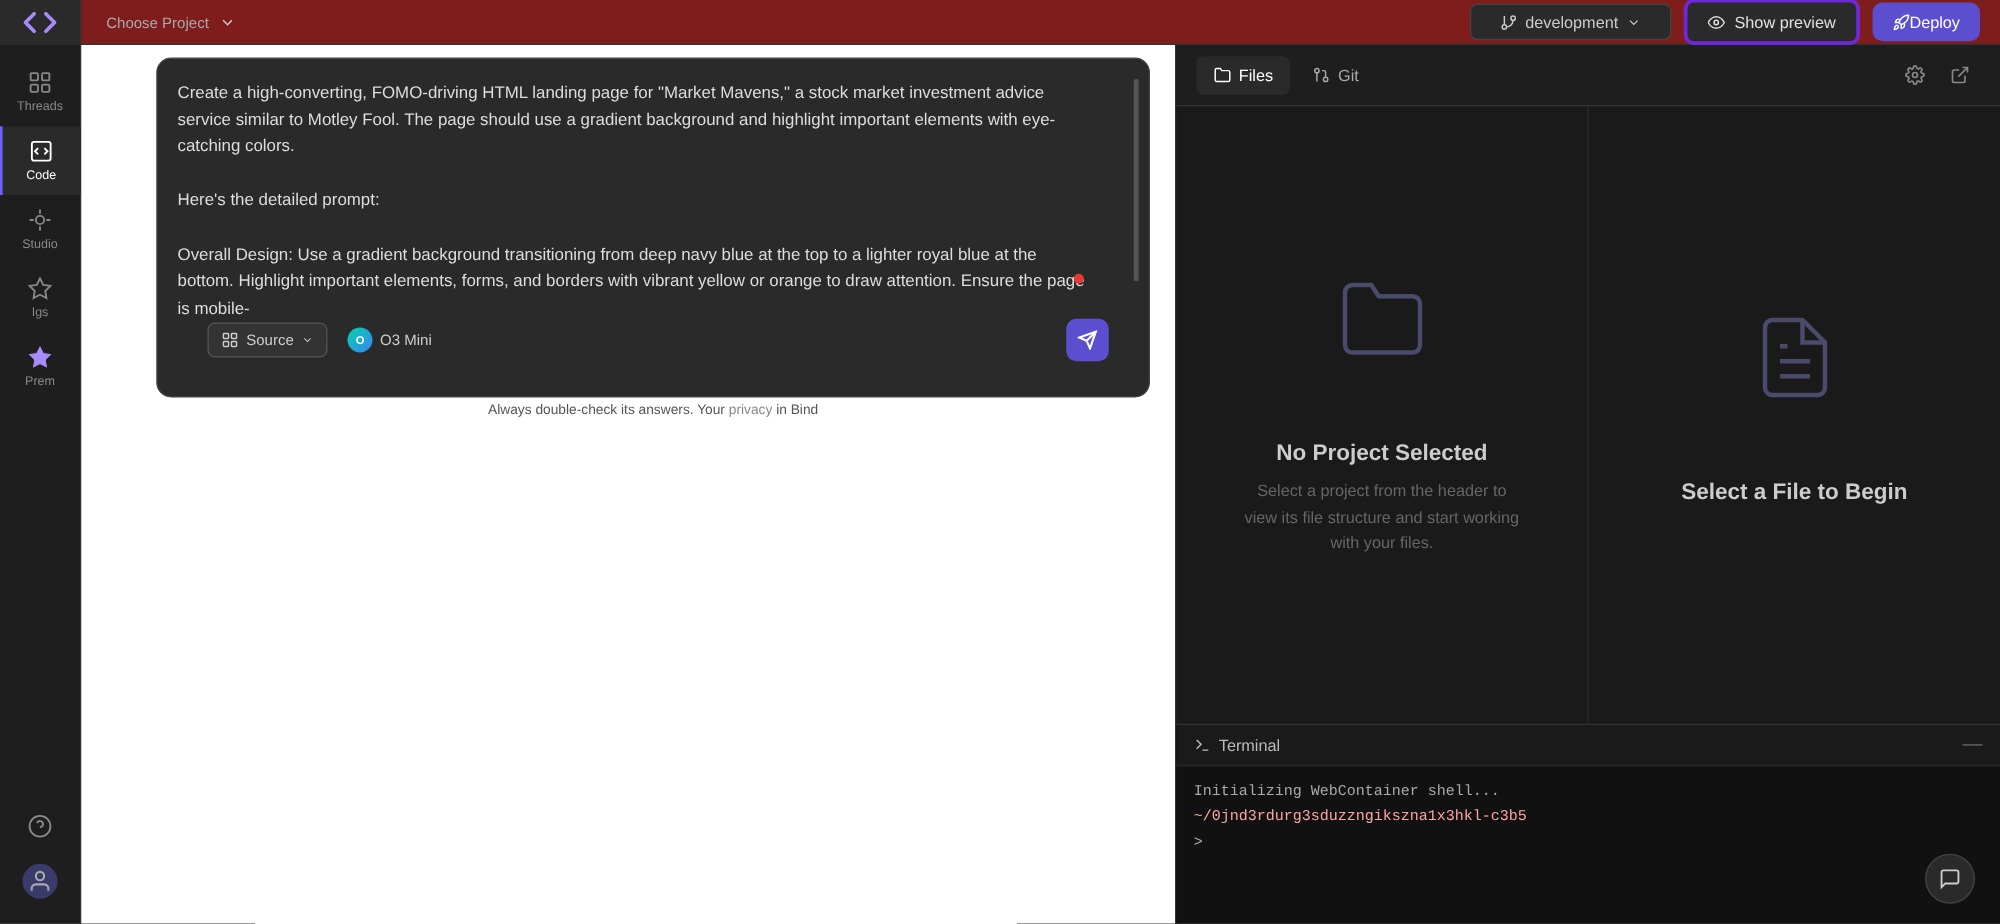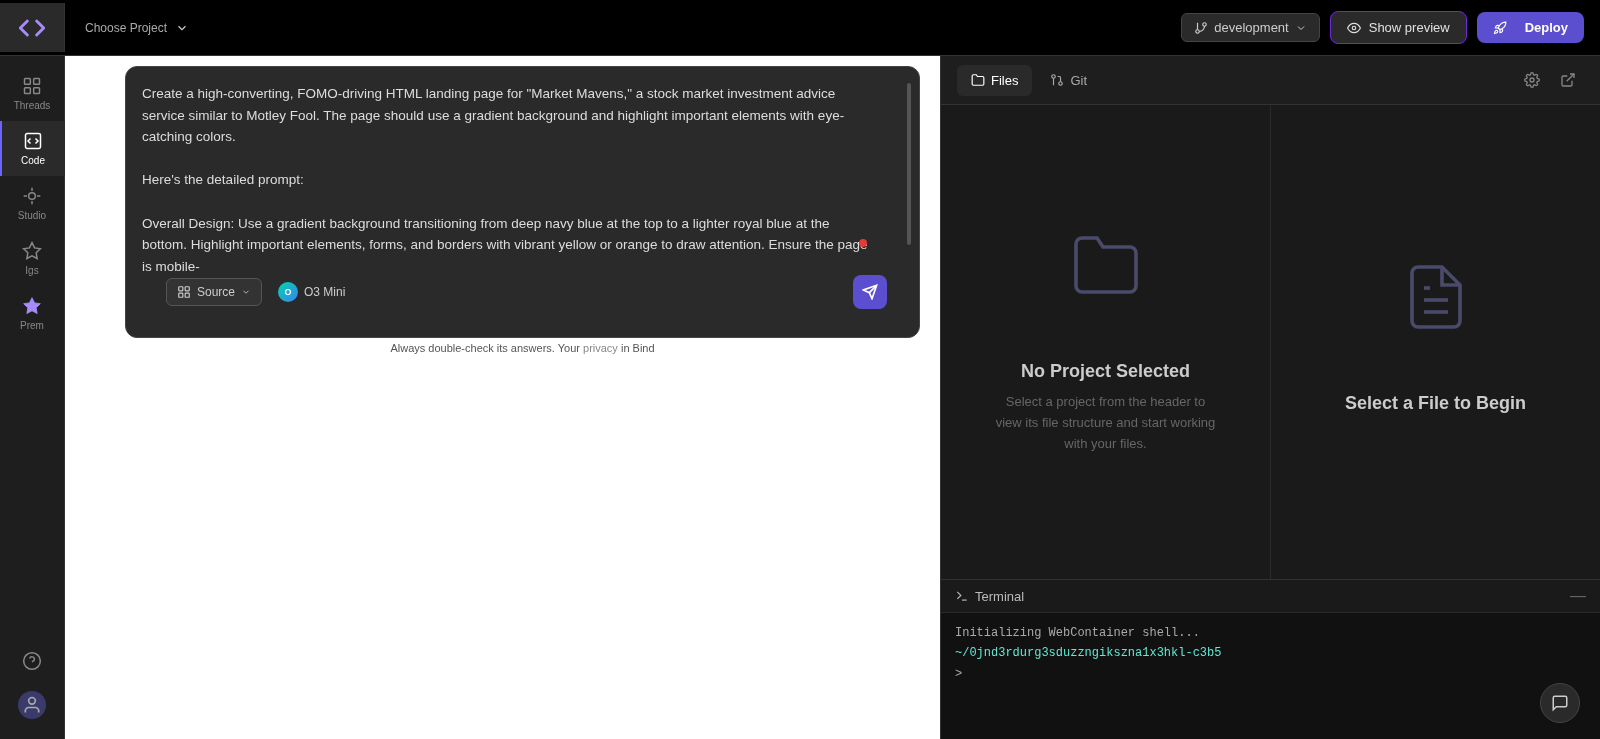--- a/index.html
+++ b/index.html
@@ -11,23 +11,23 @@
       height: 739px;
       overflow: hidden;
       display: flex;
       flex-direction: column;
     }
 
     
     .topbar {
       display: flex;
       align-items: center;
-      background: #000000;
+      background: #7f1d1d;
       border-bottom: 1px solid #333;
-      height: 56px;
+      height: 36px;
       flex-shrink: 0;
     }
     .topbar-logo {
       width: 65px;
       height: 49px;
       background: #2a2a2a;
       display: flex;
       align-items: center;
       justify-content: center;
       border-right: 1px solid #333;
@@ -54,50 +54,50 @@
       gap: 10px;
       padding-right: 16px;
     }
     .env-selector {
       display: flex;
       align-items: center;
       gap: 6px;
       background: #2a2a2a;
       border: 1px solid #444;
       border-radius: 6px;
-      padding: 6px 12px;
+      padding: 6px 23px;
       font-size: 13px;
       color: #ccc;
       cursor: pointer;
     }
     .btn-show-preview {
       display: flex;
       align-items: center;
       gap: 8px;
       background: #2a2a2a;
-      border: 1px solid #6d28d9;
+      border: 3px solid #6d28d9;
       border-radius: 8px;
       padding: 8px 16px;
       color: #e0e0e0;
       font-size: 13px;
       cursor: pointer;
       font-weight: 500;
     }
     .btn-deploy {
       display: flex;
       align-items: center;
-      gap: 18px;
+      gap: 0;
       background: #5b4fcf;
       border: none;
       border-radius: 8px;
       padding: 8px 16px;
       color: #fff;
       font-size: 13px;
       cursor: pointer;
-      font-weight: 700;
+      font-weight: 400;
     }
 
     
     .main-content {
       display: flex;
       flex: 1;
       overflow: hidden;
     }
 
     
@@ -358,21 +358,21 @@
       cursor: pointer;
       line-height: 1;
     }
     .terminal-body {
       padding: 10px 14px;
       font-family: 'Courier New', monospace;
       font-size: 12px;
       color: #aaa;
       line-height: 1.7;
     }
-    .terminal-body .path { color: #5eead4; }
+    .terminal-body .path { color: #fca5a5; }
     .terminal-body .prompt { color: #aaa; }
 
     
     .chat-bubble-btn {
       position: absolute;
       bottom: 16px;
       right: 20px;
       width: 40px;
       height: 40px;
       background: #2a2a2a;

